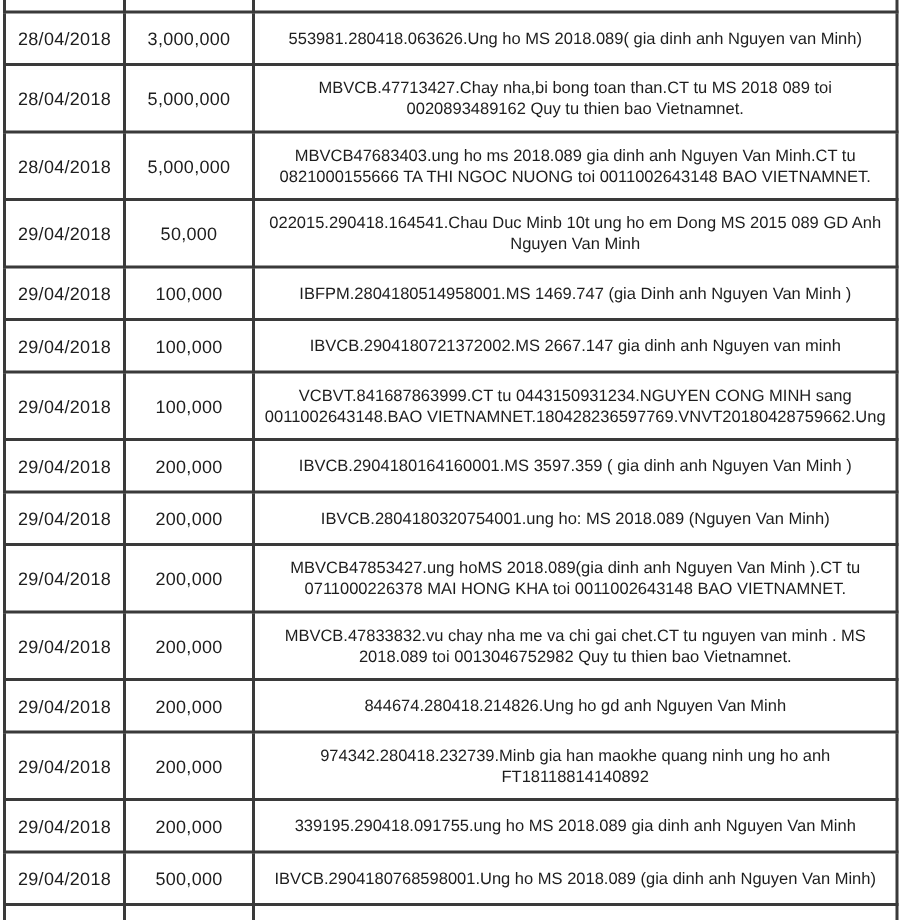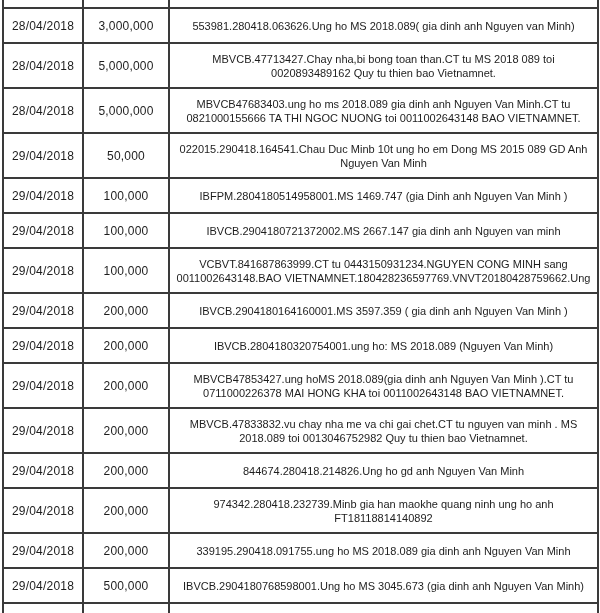--- a/index.html
+++ b/index.html
@@ -135,21 +135,21 @@
         <td class="c-desc">974342.280418.232739.Minb gia han maokhe quang ninh ung ho anh FT18118814140892</td>
       </tr>
       <tr class="h1">
         <td class="c-date">29/04/2018</td>
         <td class="c-amount">200,000</td>
         <td class="c-desc">339195.290418.091755.ung ho MS 2018.089 gia dinh anh Nguyen Van Minh</td>
       </tr>
       <tr class="h1">
         <td class="c-date">29/04/2018</td>
         <td class="c-amount">500,000</td>
-        <td class="c-desc">IBVCB.2904180768598001.Ung ho MS 3045.673 (gia dinh anh Nguyen Van Minh)</td>
+        <td class="c-desc">IBVCB.2904180768598001.Ung ho MS 2018.089 (gia dinh anh Nguyen Van Minh)</td>
       </tr>
 
       <tr class="sliver-bottom">
         <td class="c-date"></td>
         <td class="c-amount"></td>
         <td class="c-desc"></td>
       </tr>
     </tbody>
   </table>
 </div>

